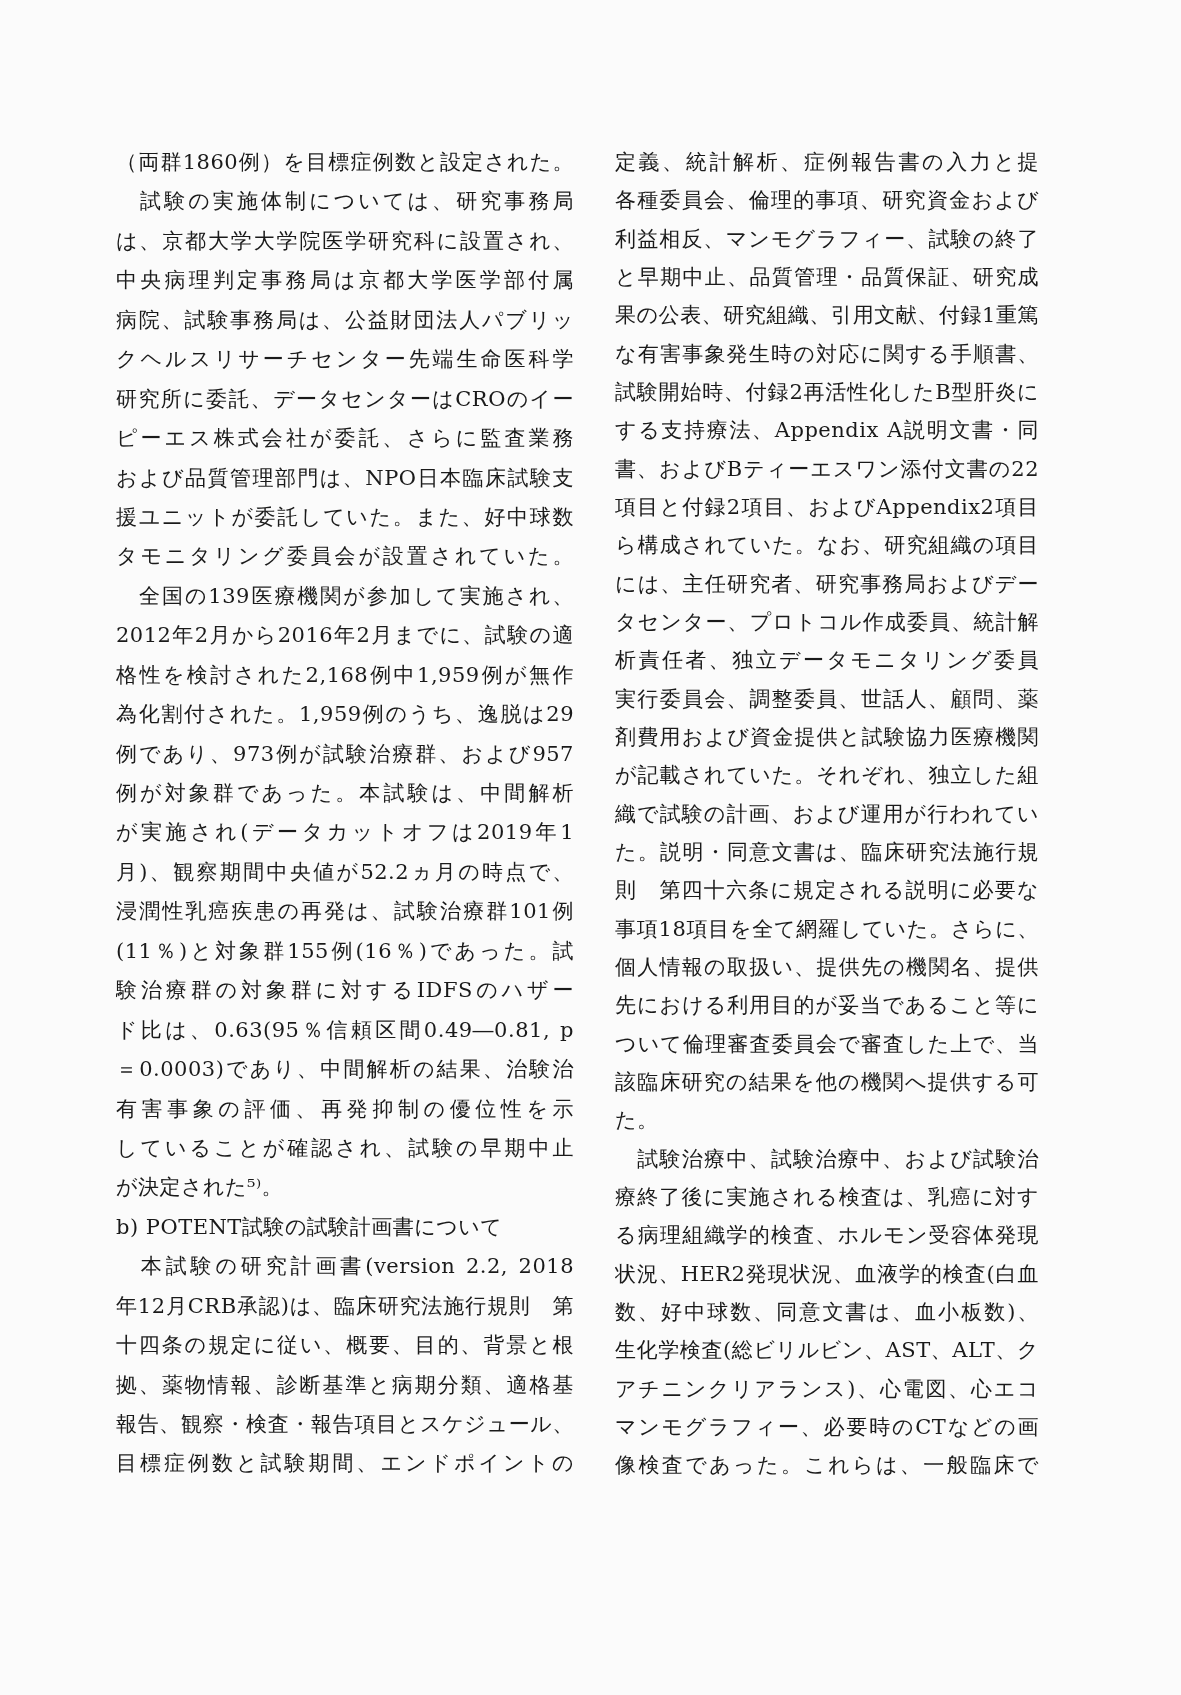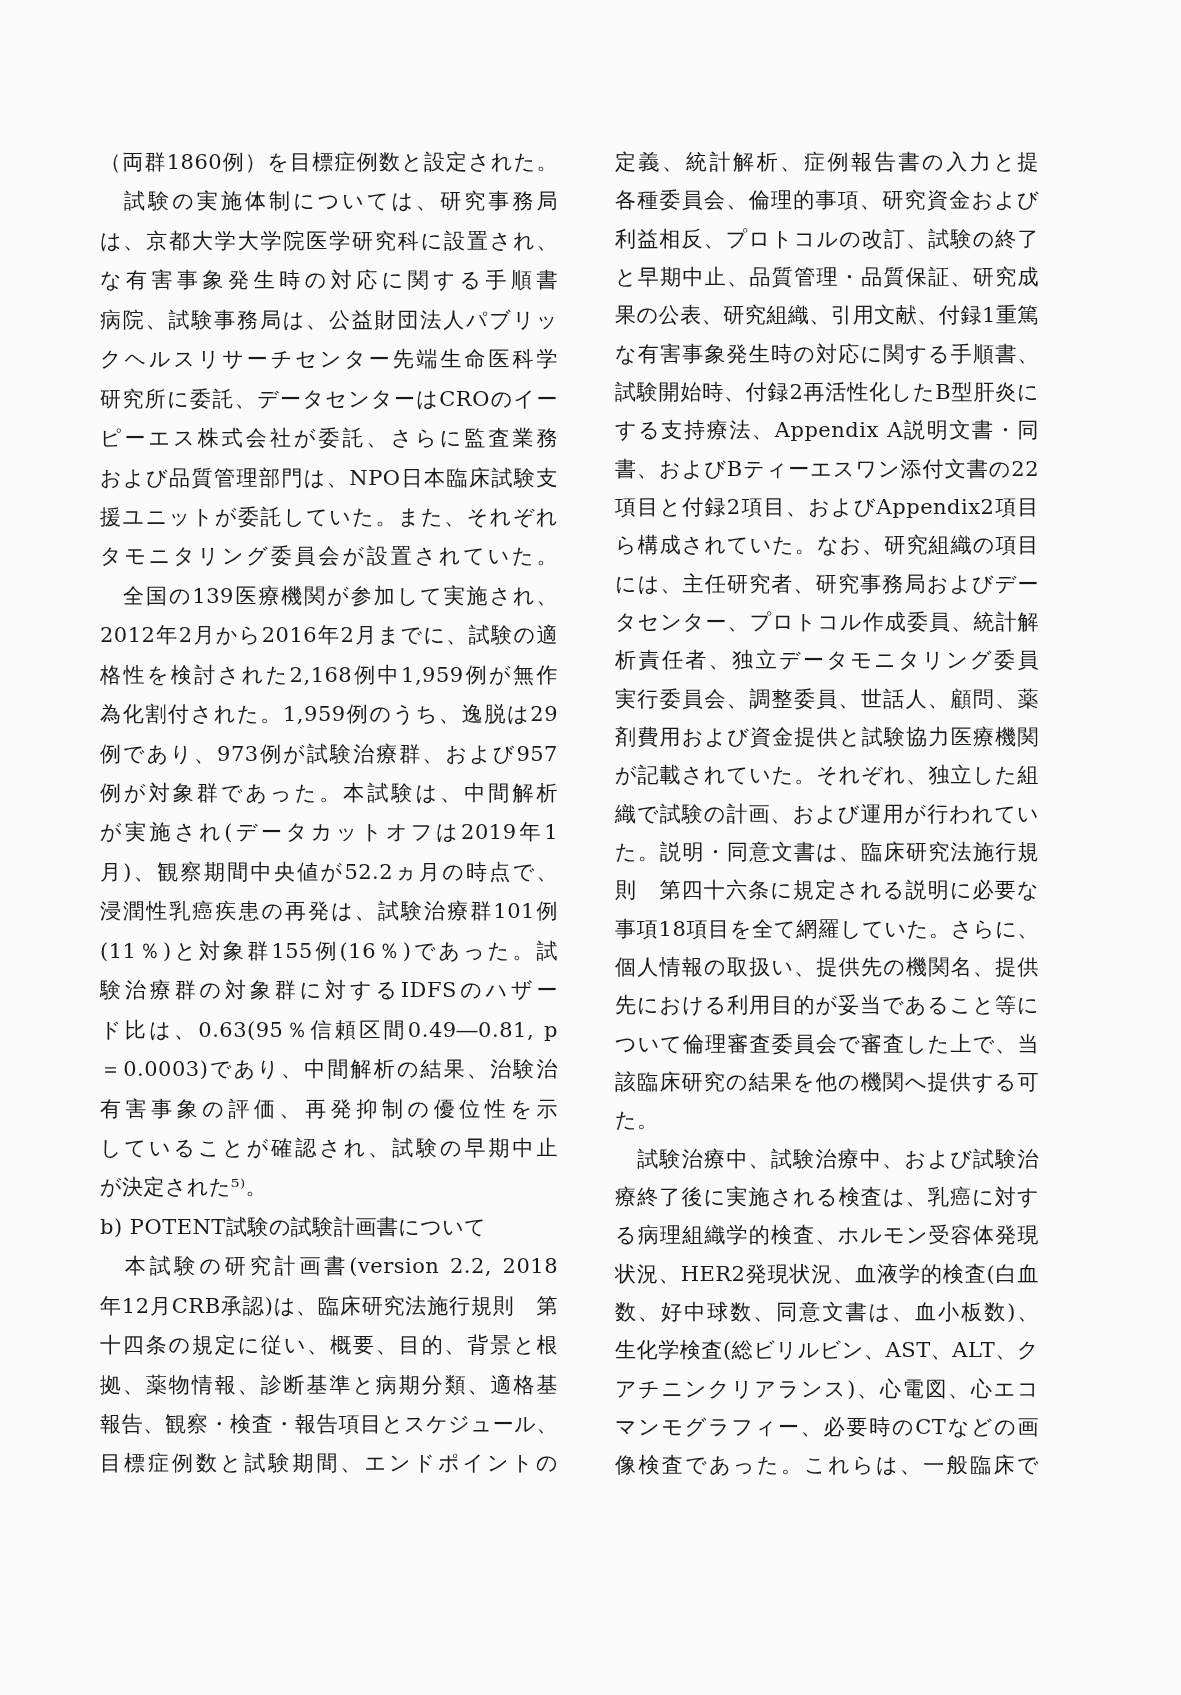--- a/index.html
+++ b/index.html
@@ -17,21 +17,21 @@
   }
   .page {
     position: absolute;
     inset: 0;
   }
   .column {
     position: absolute;
     top: 143px;
   }
   .col-left {
-    left: 100px;
+    left: 116px;
     width: 458px;
   }
   .col-right {
     left: 615px;
     width: 424px;
   }
   .line {
     font-size: 21px;
     height: 39.45px;
     line-height: 39.45px;
@@ -51,27 +51,27 @@
   }
 </style>
 </head>
 <body style="background: rgb(251, 251, 251); color: rgb(26, 26, 26);">
 
 <div class="page">
   <div class="column col-left">
       <div class="line">（両群1860例）を目標症例数と設定された。</div>
       <div class="line">　試験の実施体制については、研究事務局</div>
       <div class="line">は、京都大学大学院医学研究科に設置され、</div>
-      <div class="line">な有害事象発生時の対応に関する手順書</div>
+      <div class="line">中央病理判定事務局は京都大学医学部付属</div>
       <div class="line">病院、試験事務局は、公益財団法人パブリッ</div>
       <div class="line">クヘルスリサーチセンター先端生命医科学</div>
       <div class="line">研究所に委託、データセンターはCROのイー</div>
       <div class="line">ピーエス株式会社が委託、さらに監査業務</div>
       <div class="line">および品質管理部門は、NPO日本臨床試験支</div>
-      <div class="line">援ユニットが委託していた。また、それぞれ</div>
+      <div class="line">援ユニットが委託していた。また、好中球数</div>
       <div class="line">タモニタリング委員会が設置されていた。</div>
       <div class="line">　全国の139医療機関が参加して実施され、</div>
       <div class="line">2012年2月から2016年2月までに、試験の適</div>
       <div class="line">格性を検討された2,168例中1,959例が無作</div>
       <div class="line">為化割付された。1,959例のうち、逸脱は29</div>
       <div class="line">例であり、973例が試験治療群、および957</div>
       <div class="line">例が対象群であった。本試験は、中間解析</div>
       <div class="line">が実施され(データカットオフは2019年1</div>
       <div class="line">月)、観察期間中央値が52.2ヵ月の時点で、</div>
       <div class="line">浸潤性乳癌疾患の再発は、試験治療群101例</div>
@@ -86,21 +86,21 @@
       <div class="line">　本試験の研究計画書(version 2.2, 2018</div>
       <div class="line">年12月CRB承認)は、臨床研究法施行規則　第</div>
       <div class="line">十四条の規定に従い、概要、目的、背景と根</div>
       <div class="line">拠、薬物情報、診断基準と病期分類、適格基</div>
       <div class="line">報告、観察・検査・報告項目とスケジュール、</div>
       <div class="line">目標症例数と試験期間、エンドポイントの</div>
     </div>
   <div class="column col-right">
       <div class="line">定義、統計解析、症例報告書の入力と提出、</div>
       <div class="line">各種委員会、倫理的事項、研究資金および</div>
-      <div class="line">利益相反、プロトコルの改訂、試験の終了</div>
+      <div class="line">利益相反、マンモグラフィー、試験の終了</div>
       <div class="line">と早期中止、品質管理・品質保証、研究成</div>
       <div class="line">果の公表、研究組織、引用文献、付録1重篤</div>
       <div class="line">な有害事象発生時の対応に関する手順書、</div>
       <div class="line">試験開始時、付録2再活性化したB型肝炎に対</div>
       <div class="line">する支持療法、Appendix A説明文書・同意</div>
       <div class="line">書、およびBティーエスワン添付文書の22</div>
       <div class="line">項目と付録2項目、およびAppendix2項目か</div>
       <div class="line">ら構成されていた。なお、研究組織の項目</div>
       <div class="line">には、主任研究者、研究事務局およびデー</div>
       <div class="line">タセンター、プロトコル作成委員、統計解</div>

